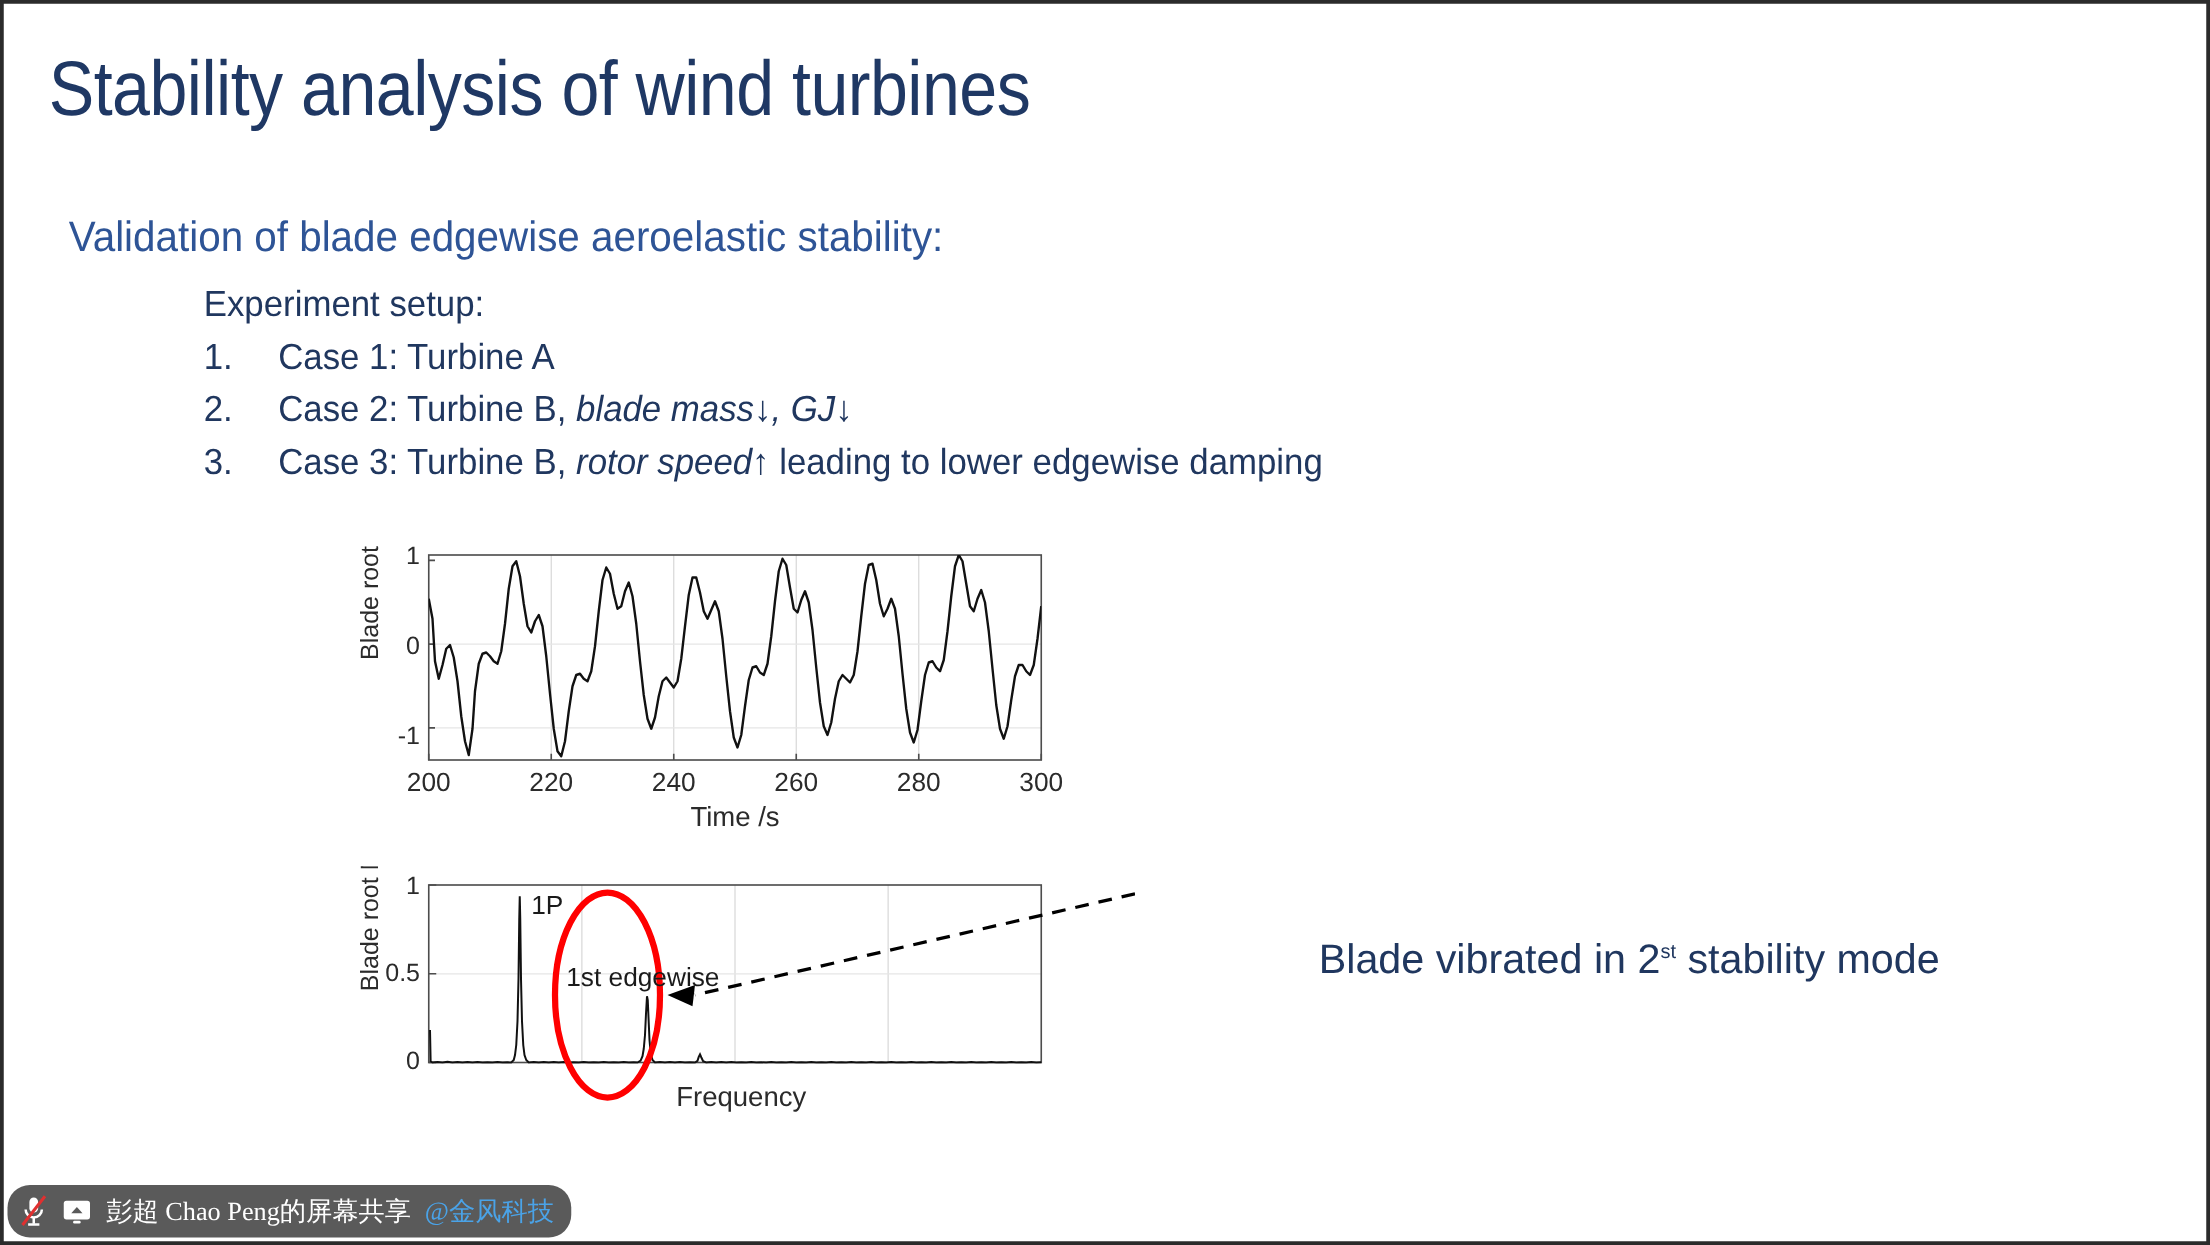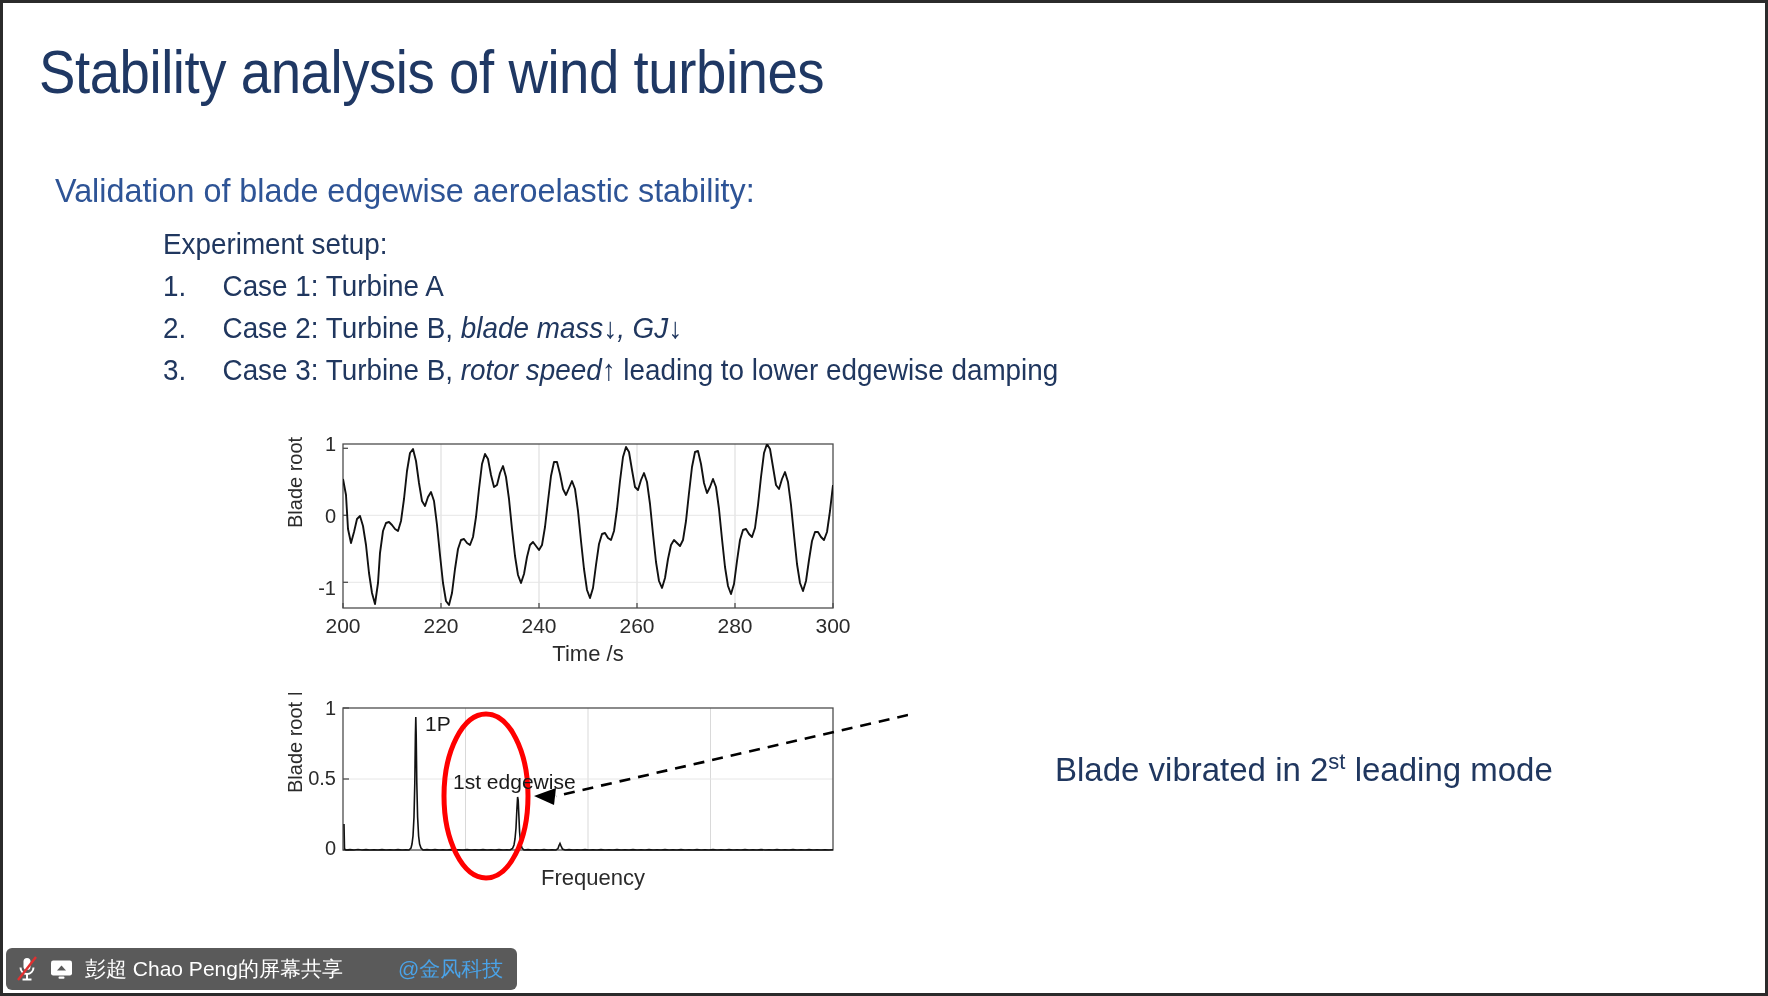--- a/index.html
+++ b/index.html
@@ -54,37 +54,38 @@
   #chart-spectrum{position:absolute;left:285px;top:690px;width:620px;height:225px;}
 
   .plot-svg{display:block;}
 
   
   #callout{
     position:absolute;left:1052px;top:737px;
     color:#20375f;font-size:33px;line-height:43px;
     white-space:nowrap;
   }
-  #callout sup{font-size:22px;vertical-align:super;}
+  #callout sup{font-size:16px;vertical-align:super;}
 
   
   #share-bar{
     position:absolute;left:6px;bottom:6px;
     height:42px;
     background:#5a5a5a;
-    border-radius:6px;
+    border-radius:18px;
     display:flex;align-items:center;
     padding:0 14px 0 10px;
     gap:11px;
     color:#ffffff;
     font-size:21px;
     white-space:nowrap;
+    font-family:Liberation Serif, serif;
   }
   #share-bar .share-label{color:#ffffff;}
-  #share-bar .share-org{color:#4aa3e8;margin-left:44px;}
+  #share-bar .share-org{color:#4aa3e8;}
   .bar-icon{display:flex;align-items:center;justify-content:center;}
 </style>
 </head>
 <body>
 
 <div id="slide-frame">
 
   <div id="slide-title">Stability analysis of wind turbines</div>
 
   <div id="subtitle">Validation of blade edgewise aeroelastic stability:</div>
@@ -188,21 +189,21 @@
       <polygon points="246,103 268,95 266,112" fill="#000000"></polygon>
 
       <text x="137" y="38" font-family="Liberation Sans, sans-serif" font-size="21" fill="#1a1a1a">1P</text>
       <text x="165" y="96" font-family="Liberation Sans, sans-serif" font-size="21" fill="#1a1a1a">1st edgewise</text>
 
       <text x="305" y="192" text-anchor="middle" font-family="Liberation Sans, sans-serif" font-size="22" fill="#2b2b2b">Frequency</text>
     </svg>
   </div>
 
   <div id="callout">
-    <div><span>Blade vibrated in 2</span><sup>st</sup><span> leading mode</span></div>
+    <div><span>Blade vibrated in 2</span><sup>st</sup><span> stability mode</span></div>
   </div>
 
 </div>
 
 <div id="share-bar">
   <span class="bar-icon">
     <svg width="22" height="26" viewBox="0 0 22 26">
       <rect x="7.5" y="2" width="7" height="12" rx="3.5" fill="#ffffff"></rect>
       <path d="M4.5 11.5a6.5 6.5 0 0 0 13 0" fill="none" stroke="#ffffff" stroke-width="2"></path>
       <line x1="11" y1="18" x2="11" y2="23" stroke="#ffffff" stroke-width="2"></line>

